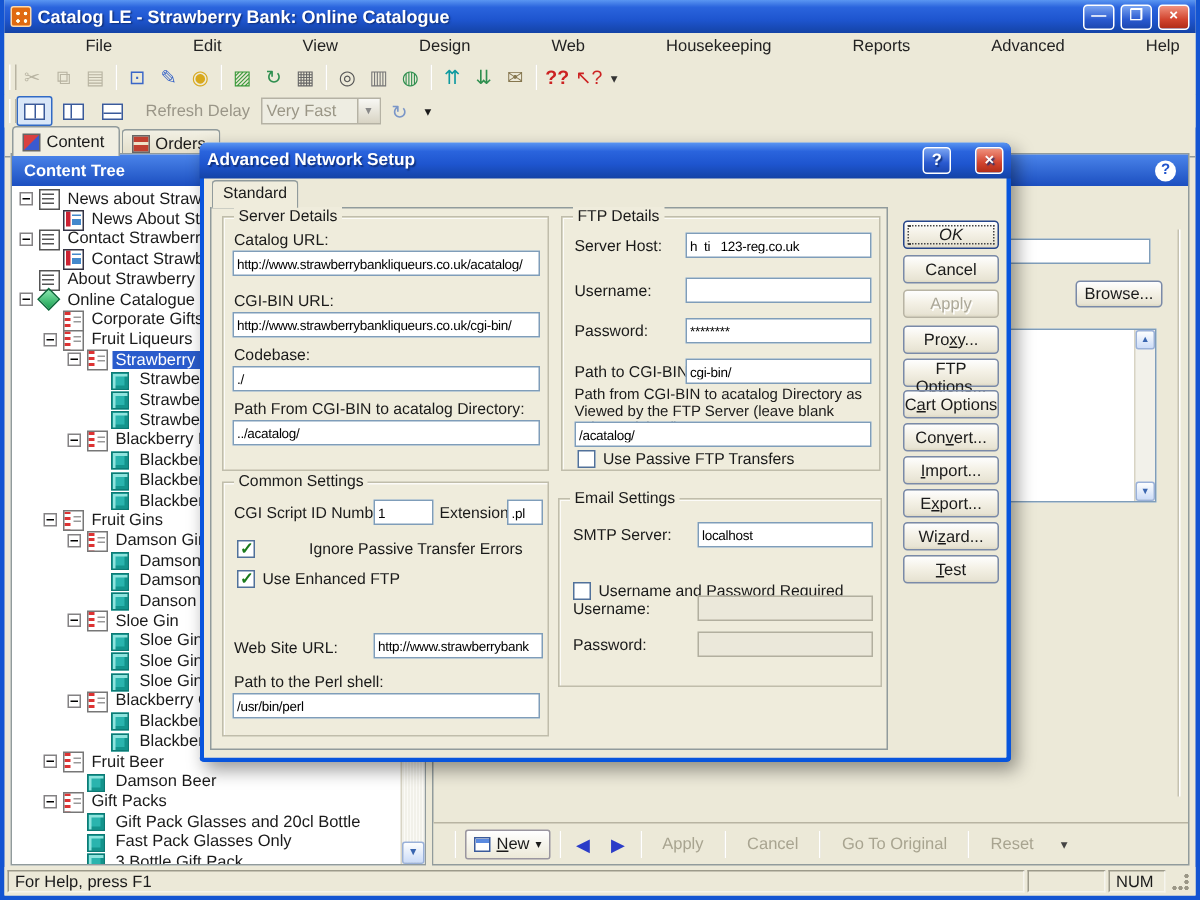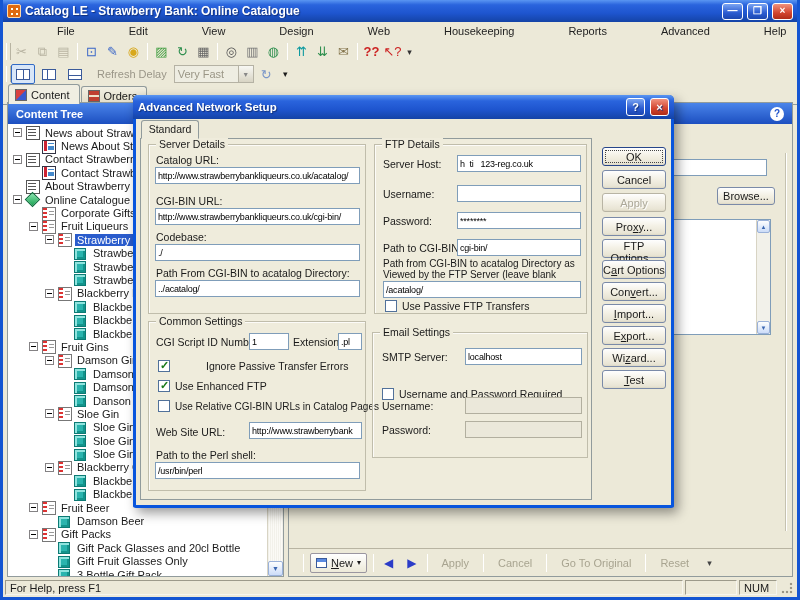--- a/index.html
+++ b/index.html
@@ -118,21 +118,21 @@
   .statusbar { position:absolute; left:0; right:0; bottom:0; height:19px; background:#ece9d8; display:flex; gap:2px; padding:2px 2px 1px 2px; }
   .sb-panel { border:1px solid; border-color:#9c9a8a #f6f5ee #f6f5ee #9c9a8a; padding:0 4px; line-height:14px; height:15px; }
   .sb-main { flex:1; }
   .sb-grip { width:16px; border:none;
     background:radial-gradient(circle at 12px 12px,#9a9686 1.3px,transparent 1.6px),radial-gradient(circle at 8px 12px,#9a9686 1.3px,transparent 1.6px),radial-gradient(circle at 12px 8px,#9a9686 1.3px,transparent 1.6px),radial-gradient(circle at 4px 12px,#9a9686 1.3px,transparent 1.6px),radial-gradient(circle at 12px 4px,#9a9686 1.3px,transparent 1.6px); }
 
   
   .dialog { position:absolute; left:130px; top:95px; width:541px; height:413px; z-index:10;
     border:3px solid #0855dd; border-top:none; border-radius:5px 5px 3px 3px; background:#ece9d8;
     box-shadow:4px 5px 12px rgba(0,0,0,.4); }
-  .dlg-titlebar { height:24px; margin:0 -3px; border-radius:5px 5px 0 0; display:flex; align-items:center; gap:5px;
+  .dlg-titlebar { height:24px; margin:0 -3px; border-radius:5px 5px 0 0; display:flex; align-items:center; gap:16px;
     padding:0 5px; color:#fff; font-weight:bold; font-size:11.5px; text-shadow:1px 1px 1px #10307a;
     background:linear-gradient(180deg,#5a96f2 0%,#2a64dd 25%,#1e55cf 60%,#1443a6 100%); }
   .dlg-title { flex:1; }
   .dlg-btn { width:19px; height:18px; border-radius:3px; border:1px solid #fff; color:#fff; font-weight:bold; font-size:11px;
     display:flex; align-items:center; justify-content:center; }
   .dlg-help { background:linear-gradient(180deg,#7aa4f2,#2a5ad0 60%,#1c47b0); }
   .dlg-close { background:linear-gradient(180deg,#f0927e,#d2442e 60%,#b02c18); }
   .dlg-body { position:relative; height:386px; font-size:10.5px; }
   .dlg-tab { position:absolute; left:5px; top:1px; width:58px; height:19px; z-index:2;
     border:1px solid #919b9c; border-bottom:1px solid #efecdc; border-radius:3px 3px 0 0;
@@ -144,21 +144,21 @@
   .wrap-lbl { position:absolute; line-height:11px; font-size:10px; }
   .field { position:absolute; height:17px; border:1px solid #7f9db9; background:#fff;
     font-family:"Liberation Sans",sans-serif; font-size:9px; letter-spacing:-0.2px; padding:0 2px; color:#000; }
   .field:disabled { background:#ebe8da; border-color:#b2af9f; }
   .cb { position:absolute; display:flex; align-items:center; gap:5px; white-space:nowrap; }
   .cbbox { width:12px; height:12px; min-width:12px; border:1px solid #51719a; background:#fff; position:relative; }
   .cbbox.checked::after { content:"✓"; position:absolute; left:1px; top:-2px; font-size:11px; font-weight:bold; color:#1a7a1a; }
   .xbtn { position:absolute; left:466px; width:64px; height:19px;
     background:linear-gradient(180deg,#fefefe,#f4f1e6 45%,#e8e4d4 90%,#ddd8c4);
     border:1px solid #7a8aa8; border-radius:3px; font-family:"Liberation Sans",sans-serif; font-size:11px; color:#1a1a1a; }
-  .xbtn.default { border-color:#26458a; outline:1px dotted #444; outline-offset:-4px; }
+  .xbtn.default { border-color:#26458a; outline:1px dotted #444; outline-offset:-4px;font-style:italic; }
   .xbtn.dis { color:#aca899; border-color:#b8b4a4; text-shadow:1px 1px 0 #fff; }
   u { text-decoration:underline; }
 </style>
 </head>
 <body>
 
 <div class="window">
 
   <div class="titlebar">
     <span class="app-icon"></span>
@@ -430,21 +430,21 @@
         <div class="trow">
           <span style="width: 37px; min-width: 37px;"></span>
           <span class="exp-space"></span>
           <span class="tico i-cube"></span>
           <span class="tlabel">Gift Pack Glasses and 20cl Bottle</span>
         </div>
         <div class="trow">
           <span style="width: 37px; min-width: 37px;"></span>
           <span class="exp-space"></span>
           <span class="tico i-cube"></span>
-          <span class="tlabel">Gift Fruit Glasses Only</span>
+          <span class="tlabel">Fast Pack Glasses Only</span>
         </div>
         <div class="trow">
           <span style="width: 37px; min-width: 37px;"></span>
           <span class="exp-space"></span>
           <span class="tico i-cube"></span>
           <span class="tlabel">3 Bottle Gift Pack</span>
         </div>
       </div>
     <div class="vsb">
       <span class="sb-btn sb-up">▲</span>
@@ -546,24 +546,20 @@
           <span class="lbl" style="left:144px; top:14px;">Extension:</span>
           <input class="field" style="left: 189px; top: 11px; width: 24px;" value=".pl">
           <span class="cb" style="left:9px; top:38px;gap:36px;">
             <span class="cbbox checked"></span>
             <span>Ignore Passive Transfer Errors</span>
           </span>
           <span class="cb" style="left:9px; top:58px;">
             <span class="cbbox checked"></span>
             <span>Use Enhanced FTP</span>
           </span>
-          <span class="cb" style="left:9px; top:78px; font-size:10px;">
-            <span class="cbbox"></span>
-            <span>Use Relative CGI-BIN URLs in Catalog Pages</span>
-          </span>
           <span class="lbl" style="left:7px; top:104px;">Web Site URL:</span>
           <input class="field" style="left: 100px; top: 100px; width: 113px;" value="http://www.strawberrybank">
           <span class="lbl" style="left:7px; top:127px;">Path to the Perl shell:</span>
           <input class="field" style="left: 6px; top: 140px; width: 205px;" value="/usr/bin/perl">
         </div>
 
         <div class="grp" style="left:231px; top:193px; width:216px; height:126px;">
           <span class="grp-title">Email Settings</span>
           <span class="lbl" style="left:9px; top:18px;">SMTP Server:</span>
           <input class="field" style="left: 92px; top: 15px; width: 117px;" value="localhost">

